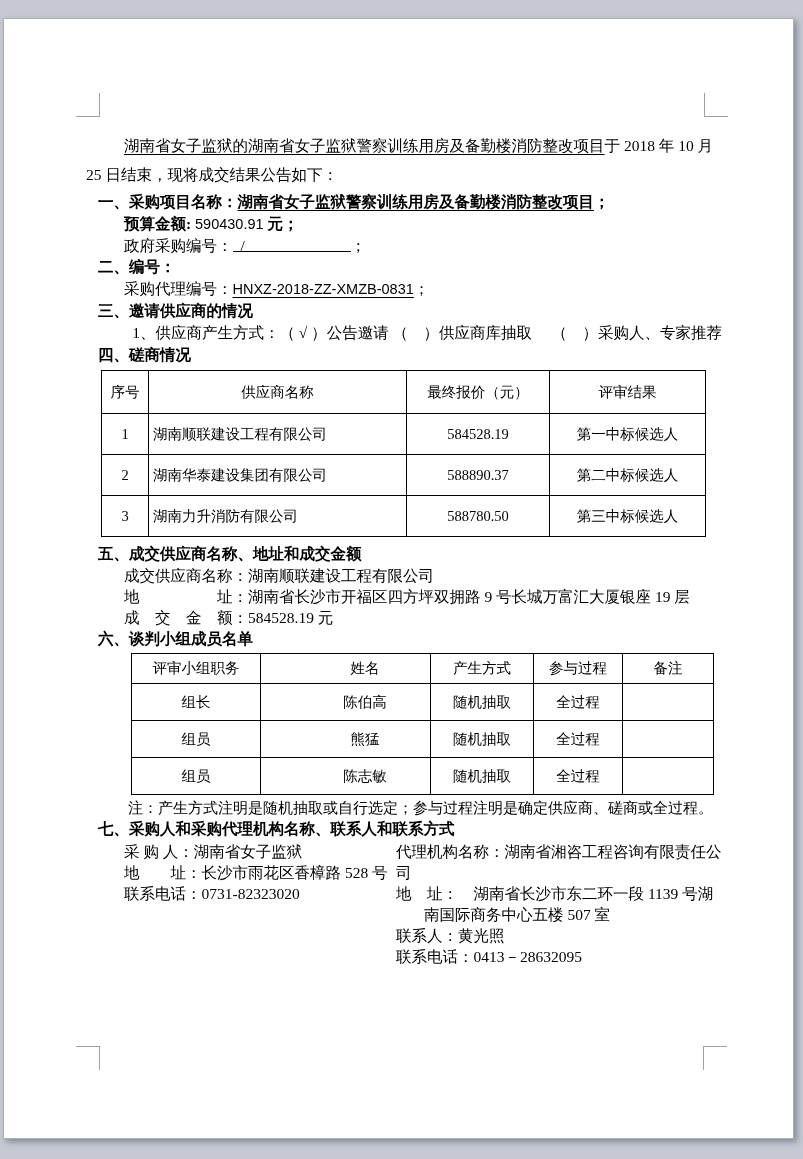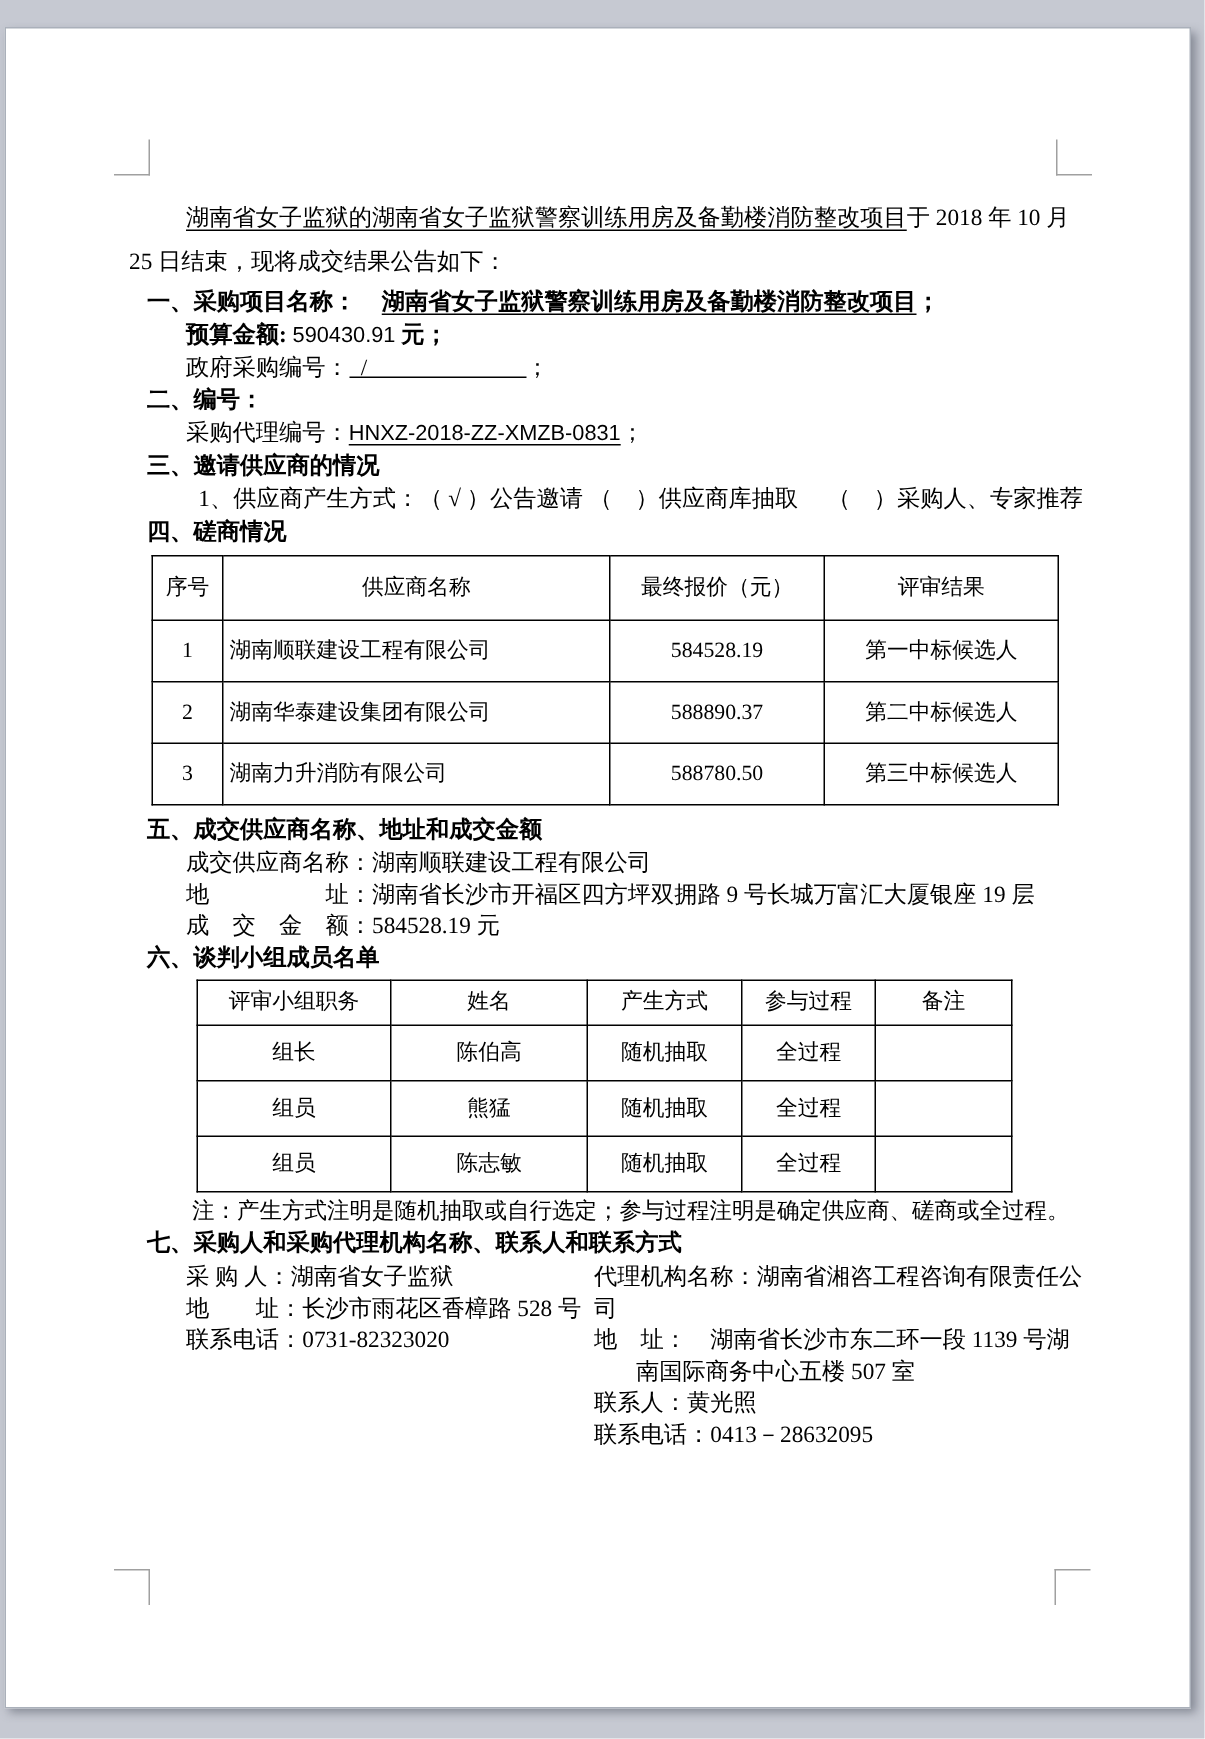--- a/index.html
+++ b/index.html
@@ -28,38 +28,38 @@
     position:absolute;left:82px;top:112px;width:636px;
     font-size:15.5px;line-height:21px;
   }
   .intro{line-height:29px;text-indent:38px;margin:0 0 2px 0;}
   .u{text-decoration:underline;text-underline-offset:3px;}
   .b{font-weight:bold;}
   .line{line-height:21px;}
   .heading{font-weight:bold;margin-left:12px;line-height:22px;}
   .sub{margin-left:38px;}
   .supline{margin-left:13px;line-height:22px;text-align:right;}
-  .gap6{margin-left:17px;}
+  .gap6{margin-left:0;}
   .sans{font-family:"Liberation Sans","DejaVu Sans",sans-serif;font-size:14.5px;}
   .blank-underline{
     display:inline-block;width:118px;border-bottom:1px solid #000;
     padding-left:8px;box-sizing:border-box;height:17px;vertical-align:baseline;
   }
   table{border-collapse:collapse;table-layout:fixed;}
   td,th{border:1px solid #000;font-weight:normal;text-align:center;vertical-align:middle;
         font-size:14.5px;padding:0;overflow:hidden;}
   .t1{margin:4px 0 6px 15px;width:600px;}
   .t1 th{height:42px;}
   .t1 td{height:40px;}
   .t1 .c0{width:46px;}.t1 .c1{width:257px;}.t1 .c2{width:142px;}.t1 .c3{width:155px;}
   .t1 td.c1{text-align:left;padding-left:4px;}
   .t2{margin:3px 0 3px 45px;width:538px;}
   .t2 th{height:29px;}
   .t2 td{height:36px;}
-  .t2 .c0{width:128px;}.t2 .c1{width:130px;}.t2 .c2{width:102px;}.t2 .c3{width:88px;}.t2 .c4{width:90px;}
+  .t2 .c0{width:128px;}.t2 .c1{width:130px;padding-left:39px;}.t2 .c2{width:102px;}.t2 .c3{width:88px;}.t2 .c4{width:90px;}
   .note{margin-left:42px;line-height:20px;font-size:15px;}
   .contacts{display:flex;margin-left:38px;line-height:22px;margin-top:1px;}
   .col-l{width:272px;flex:none;}
   .col-r{width:326px;flex:none;}
   .c-gap{margin-top:22px;}
   .hang{padding-left:28px;text-indent:-28px;}
 </style>
 </head>
 <body>
 

